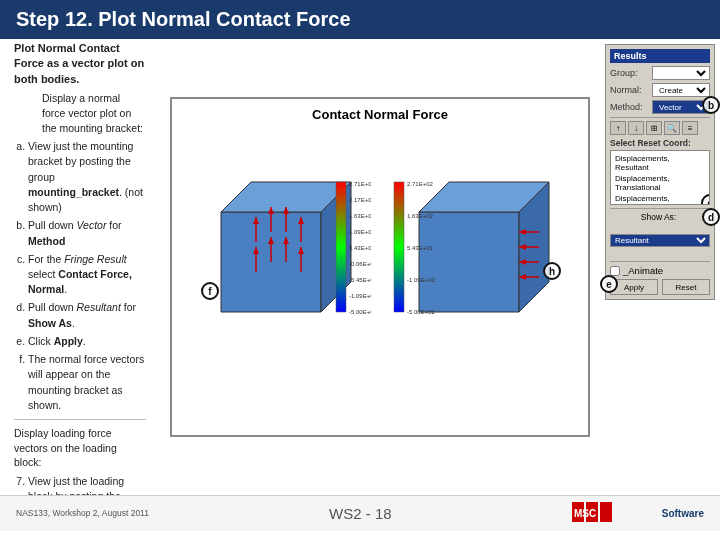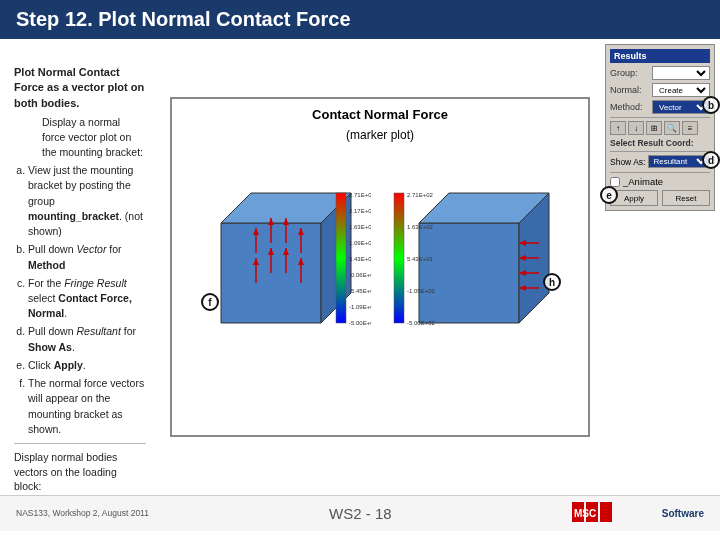--- a/index.html
+++ b/index.html
@@ -30,21 +30,21 @@
 
     
     .main {
       display: flex;
       height: calc(540px - 48px - 36px);
     }
 
     
     .left-panel {
       width: 220px;
-      padding: 26px 14px;
+      padding: 2px 14px;
       font-size: 11px;
       color: #222;
       overflow: hidden;
     }
 
     .left-panel .section-title {
       font-weight: bold;
       margin-bottom: 4px;
       font-size: 11px;
     }
@@ -94,21 +94,21 @@
       height: 340px;
       position: relative;
       background: #fff;
     }
 
     .vis-title {
       text-align: center;
       font-size: 13px;
       font-weight: bold;
       margin-top: 8px;
-      margin-bottom: 6px;
+      margin-bottom: 15px;
     }
 
     .vis-subtitle {
       text-align: center;
       font-size: 12px;
       margin-bottom: 6px;
     }
 
     .vis-content {
       display: flex;
@@ -210,23 +210,24 @@
       height: 13px;
       font-size: 8px;
       background: #fff;
       border: 1px solid #888;
       width: 100%;
     }
 
     .ui-show-as-row {
       display: flex;
       align-items: center;
-      gap: 0;
-      font-size: 8px;
-      margin-bottom: 4px;
+      gap: 12px;
+      font-size: 8px;
+      margin-bottom: 14px;
+      flex-direction: column;
     }
 
     .btn-row {
       display: flex;
       gap: 4px;
       margin-top: 3px;
     }
 
     .ui-btn {
       flex: 1;
@@ -326,32 +327,31 @@
         <li>View just the mounting bracket by posting the group <b>mounting_bracket</b>. (not shown)</li>
         <li>Pull down <i>Vector</i> for <b>Method</b></li>
         <li>For the <i>Fringe Result</i> select <b>Contact Force, Normal</b>.</li>
         <li>Pull down <i>Resultant</i> for <b>Show As</b>.</li>
         <li>Click <b>Apply</b>.</li>
         <li>The normal force vectors will appear on the mounting bracket as shown.</li>
       </ol>
 
       <hr class="divider-line">
 
-      <p style="margin-bottom:4px;">Display normal bodies vectors on the loading block:</p>
+      <p style="margin-bottom:4px;">Display loading force vectors on the loading block:</p>
 
       <ol type="g" start="7">
         <li>View just the loading block by posting the group . (not shown)</li>
 
       </ol>
     </div>
 
     <div class="center-panel">
       <div class="vis-box">
         <div class="vis-title">Contact Normal Force</div>
-        <div class="vis-subtitle">(marker plot)</div>
         <div class="vis-content">
 
           <div style="position:relative; width:180px; height:210px;">
             <svg width="180" height="210" viewBox="0 0 180 210">
 
               <polygon points="30,60 130,60 130,160 30,160" fill="#4a7fc1" stroke="#333" stroke-width="1"></polygon>
 
               <polygon points="30,60 60,30 160,30 130,60" fill="#6a9fd8" stroke="#333" stroke-width="1"></polygon>
 
               <polygon points="130,60 160,30 160,130 130,160" fill="#3a6aaa" stroke="#333" stroke-width="1"></polygon>
@@ -456,22 +456,30 @@
         <hr class="ui-divider">
 
         <div class="ui-toolbar">
           <div class="ui-icon-btn">↑</div>
           <div class="ui-icon-btn">↓</div>
           <div class="ui-icon-btn">⊞</div>
           <div class="ui-icon-btn">🔍</div>
           <div class="ui-icon-btn">≡</div>
         </div>
 
-        <div class="ui-section-label">Select Result Coord:</div>
-
+        <div class="ui-section-label">Select Reset Coord:</div>
+
+        <div class="ui-listbox" style="position:relative;">
+          <div class="ui-listbox-item">Displacements, Resultant</div>
+          <div class="ui-listbox-item">Displacements, Translational</div>
+          <div class="ui-listbox-item">Displacements, Rotational</div>
+          <div class="ui-listbox-item selected">Contact Force, Normal</div>
+
+          <div class="panel-annot" style="right:-10px; bottom:-8px;">c</div>
+        </div>
 
         <hr class="ui-divider">
 
         <div class="ui-show-as-row" style="position:relative;">
           <span style="font-size:8.5px; margin-right:3px;">Show As:</span>
           <select class="ui-dropdown-small" style="background:#1a3a8b; color:#fff; flex:1;"><option>Resultant</option></select>
 
           <div class="panel-annot" style="right:-10px; top:-4px;">d</div>
         </div>
 

